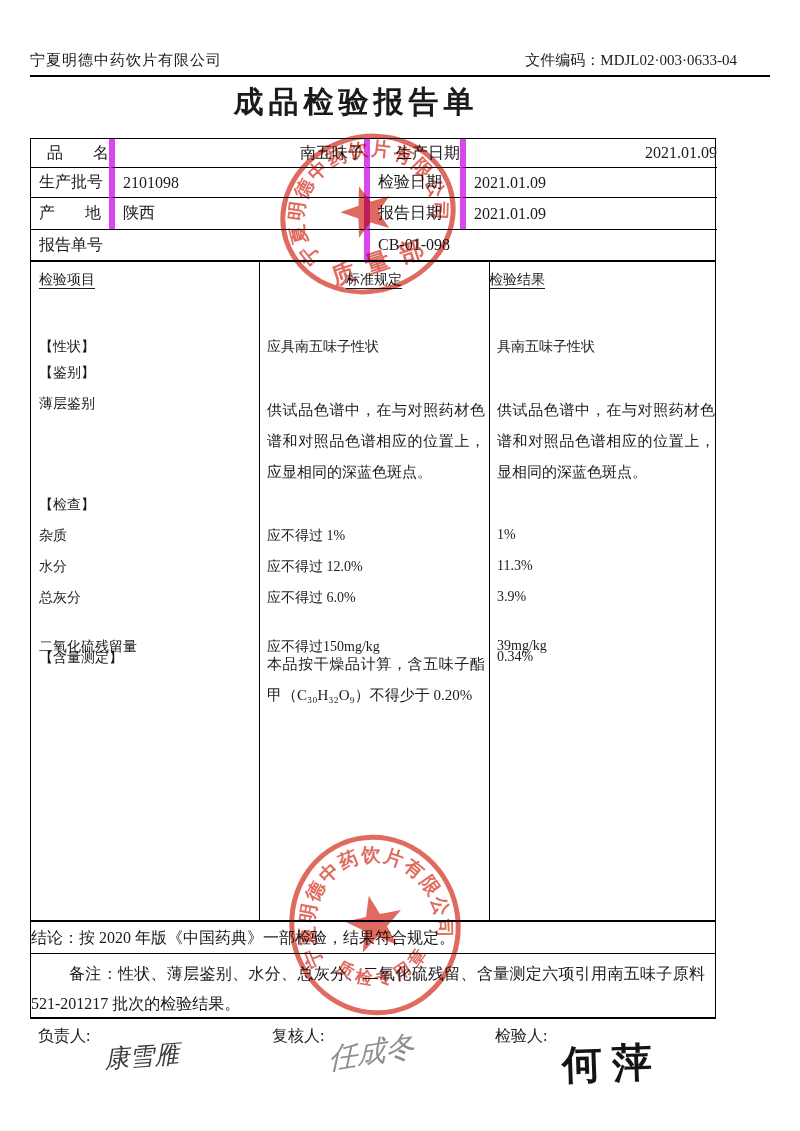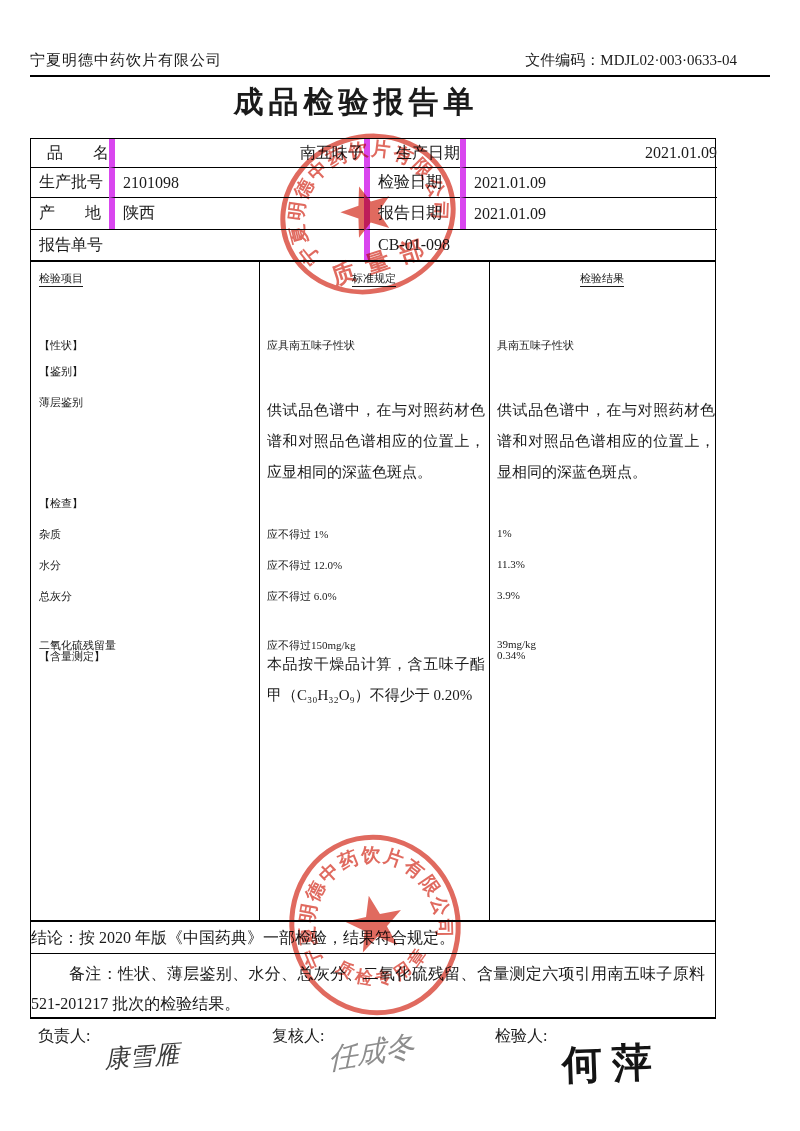--- a/index.html
+++ b/index.html
@@ -19,27 +19,27 @@
   #infotable .cell{border-left:6px solid #d946ef;border-top:1px solid #000;padding-left:8px;display:flex;align-items:center;box-sizing:border-box;}
   #infotable .c0{border-left:none;}
   #infotable .r0{border-top:none;justify-content:flex-end;}
   .jlabel span{display:inline-block;width:62px;text-align:justify;text-align-last:justify;}
   #rn-label{grid-column:1 / span 2;}
   #rn-value{grid-column:3 / span 2;}
   
   #maintable{left:30px;top:261px;width:686px;height:661px;border:1px solid #000;border-bottom:2px solid #000;box-sizing:border-box;}
   .vline{position:absolute;top:0;bottom:0;width:1px;background:#000;}
   #vl1{left:228px;} #vl2{left:458px;}
-  .t{position:absolute;font-size:11px;white-space:nowrap;}
+  .t{position:absolute;font-size:14px;white-space:nowrap;}
   .u{text-decoration:underline;text-underline-offset:4px;}
   .c1{left:8px;}
   .c2{left:236px;}
   .c3{left:466px;}
   .hc2{left:228px;width:230px;text-align:center;}
-  .hc3{left:458px;width:226px;text-align:center;}
+  .hc3{left:458px;width:226px;}
   .para{position:absolute;font-size:15px;width:218px;line-height:31px;text-align:justify;white-space:normal;}
   .y-h{top:9px;} .y0{top:70px;margin-top:6px;} .y1{top:102px;} .y2{top:133px;} .y3{top:234px;}
   .y4{top:265px;} .y5{top:296px;} .y6{top:327px;} .y7{top:376px;} .y8{top:387px;}
   
   #conclusion{left:30px;top:922px;width:686px;height:32px;box-sizing:border-box;
     border-left:1px solid #000;border-right:1px solid #000;border-bottom:1px solid #000;
     line-height:31px;font-size:16px;}
   #remarks{left:30px;top:954px;width:686px;height:65px;box-sizing:border-box;
     border-left:1px solid #000;border-right:1px solid #000;border-bottom:2px solid #000;
     font-size:16px;}

